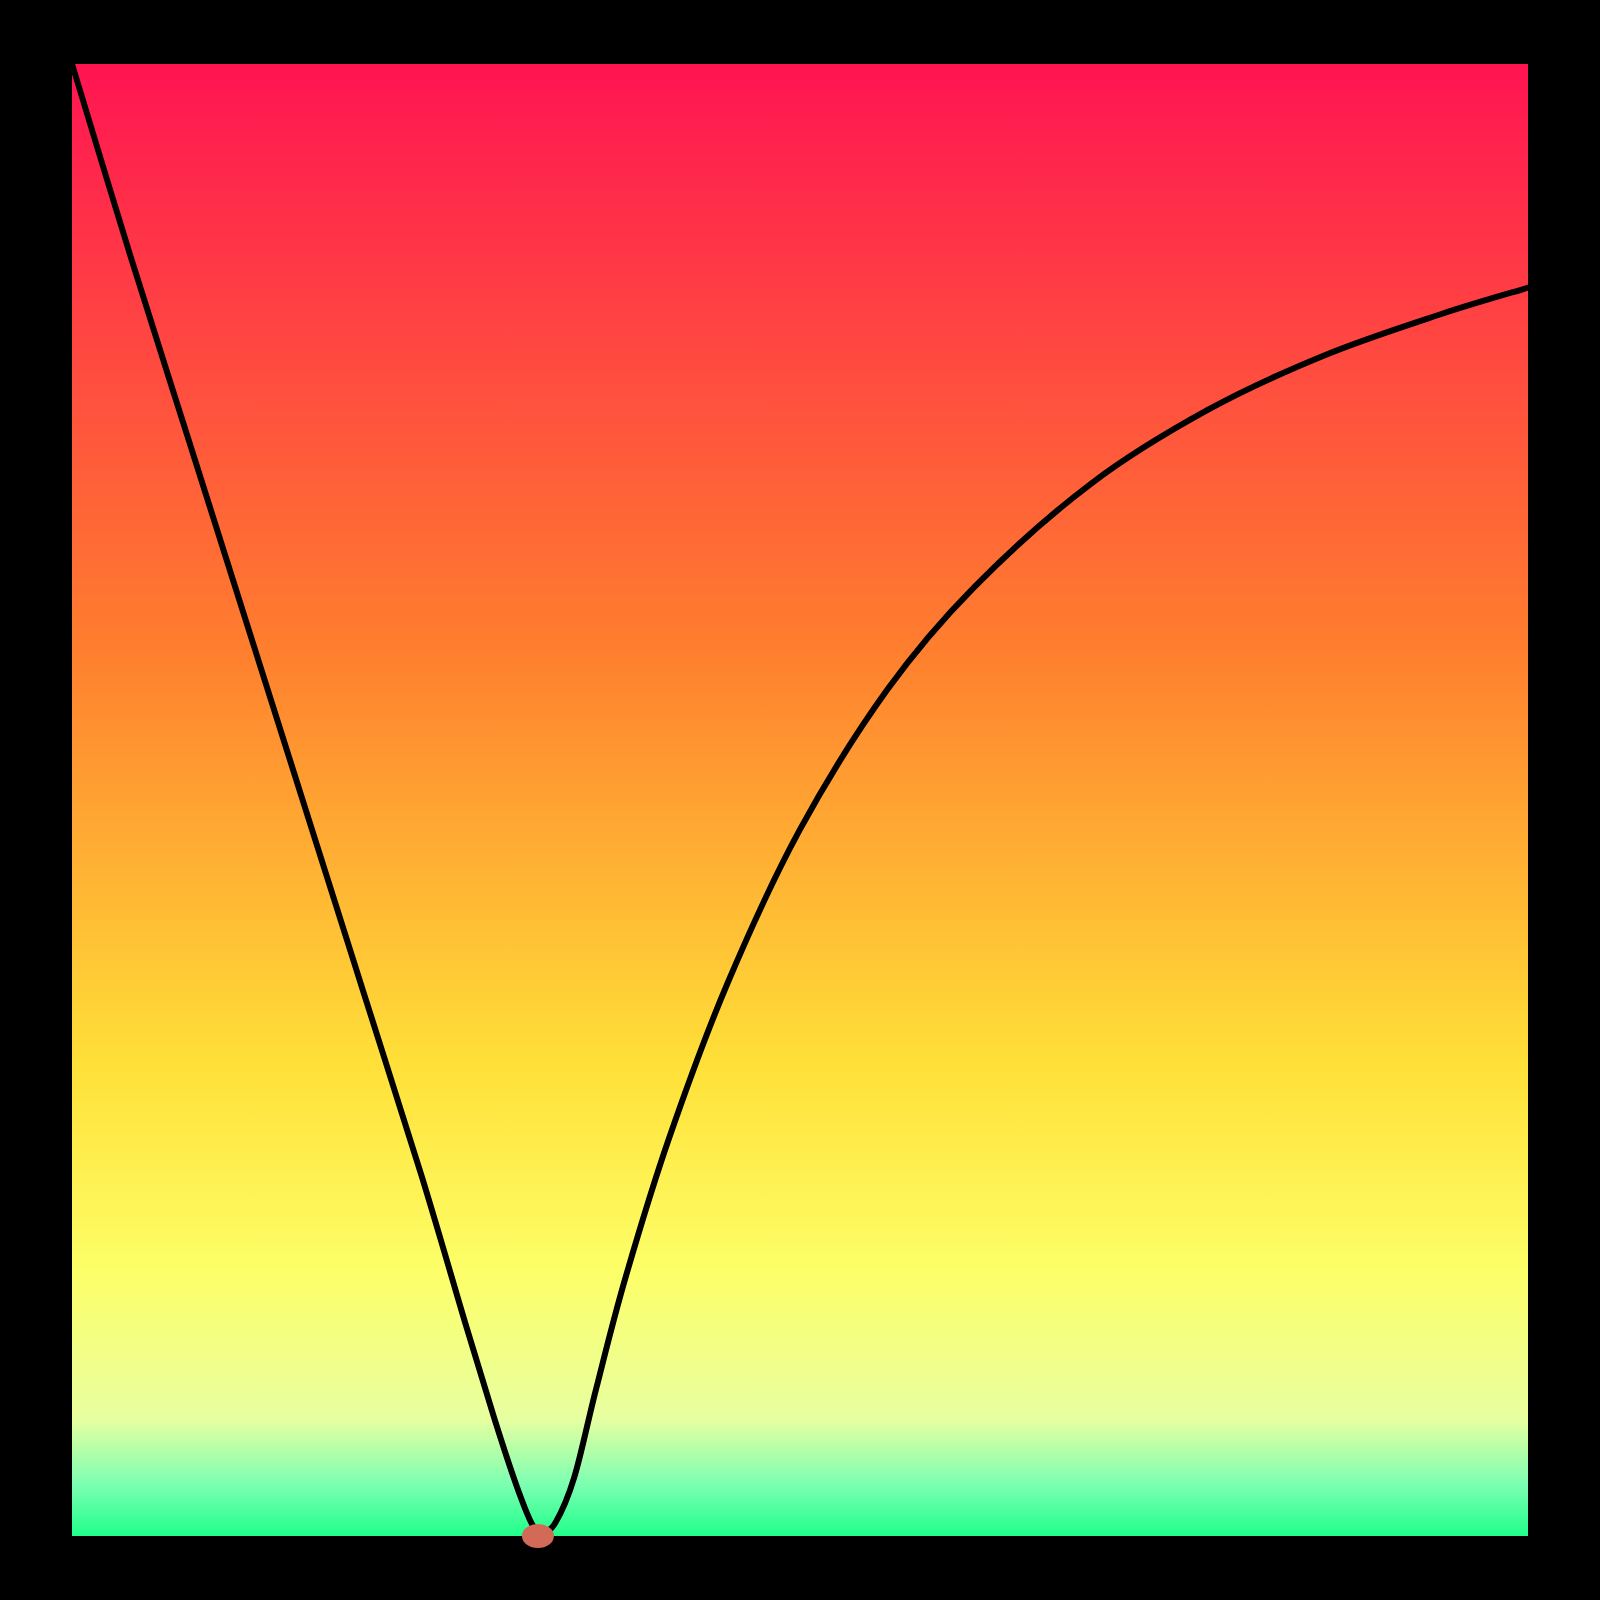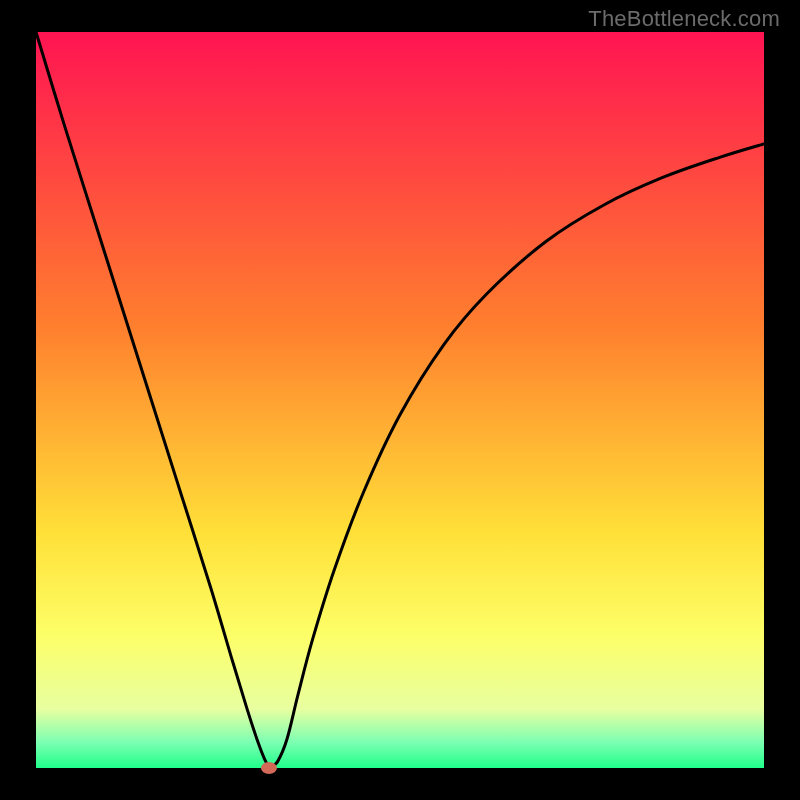--- a/index.html
+++ b/index.html
@@ -28,21 +28,20 @@
     z-index: 10;
   }
   svg {
     display: block;
   }
 </style>
 </head>
 <body>
 
 <div class="frame">
-  <div class="watermark">TheBottleneck.com</div>
 
   <svg id="chart-svg" width="800" height="800" viewBox="0 0 800 800">
     <defs>
       <linearGradient id="bg-grad" x1="0" y1="0" x2="0" y2="1">
           <stop offset="0%" stop-color="#ff1452"></stop>
           <stop offset="40%" stop-color="#ff7f2e"></stop>
           <stop offset="68%" stop-color="#ffe038"></stop>
           <stop offset="82%" stop-color="#fdff68"></stop>
           <stop offset="92%" stop-color="#e8ffa0"></stop>
           <stop offset="96.5%" stop-color="#7cffb2"></stop>

